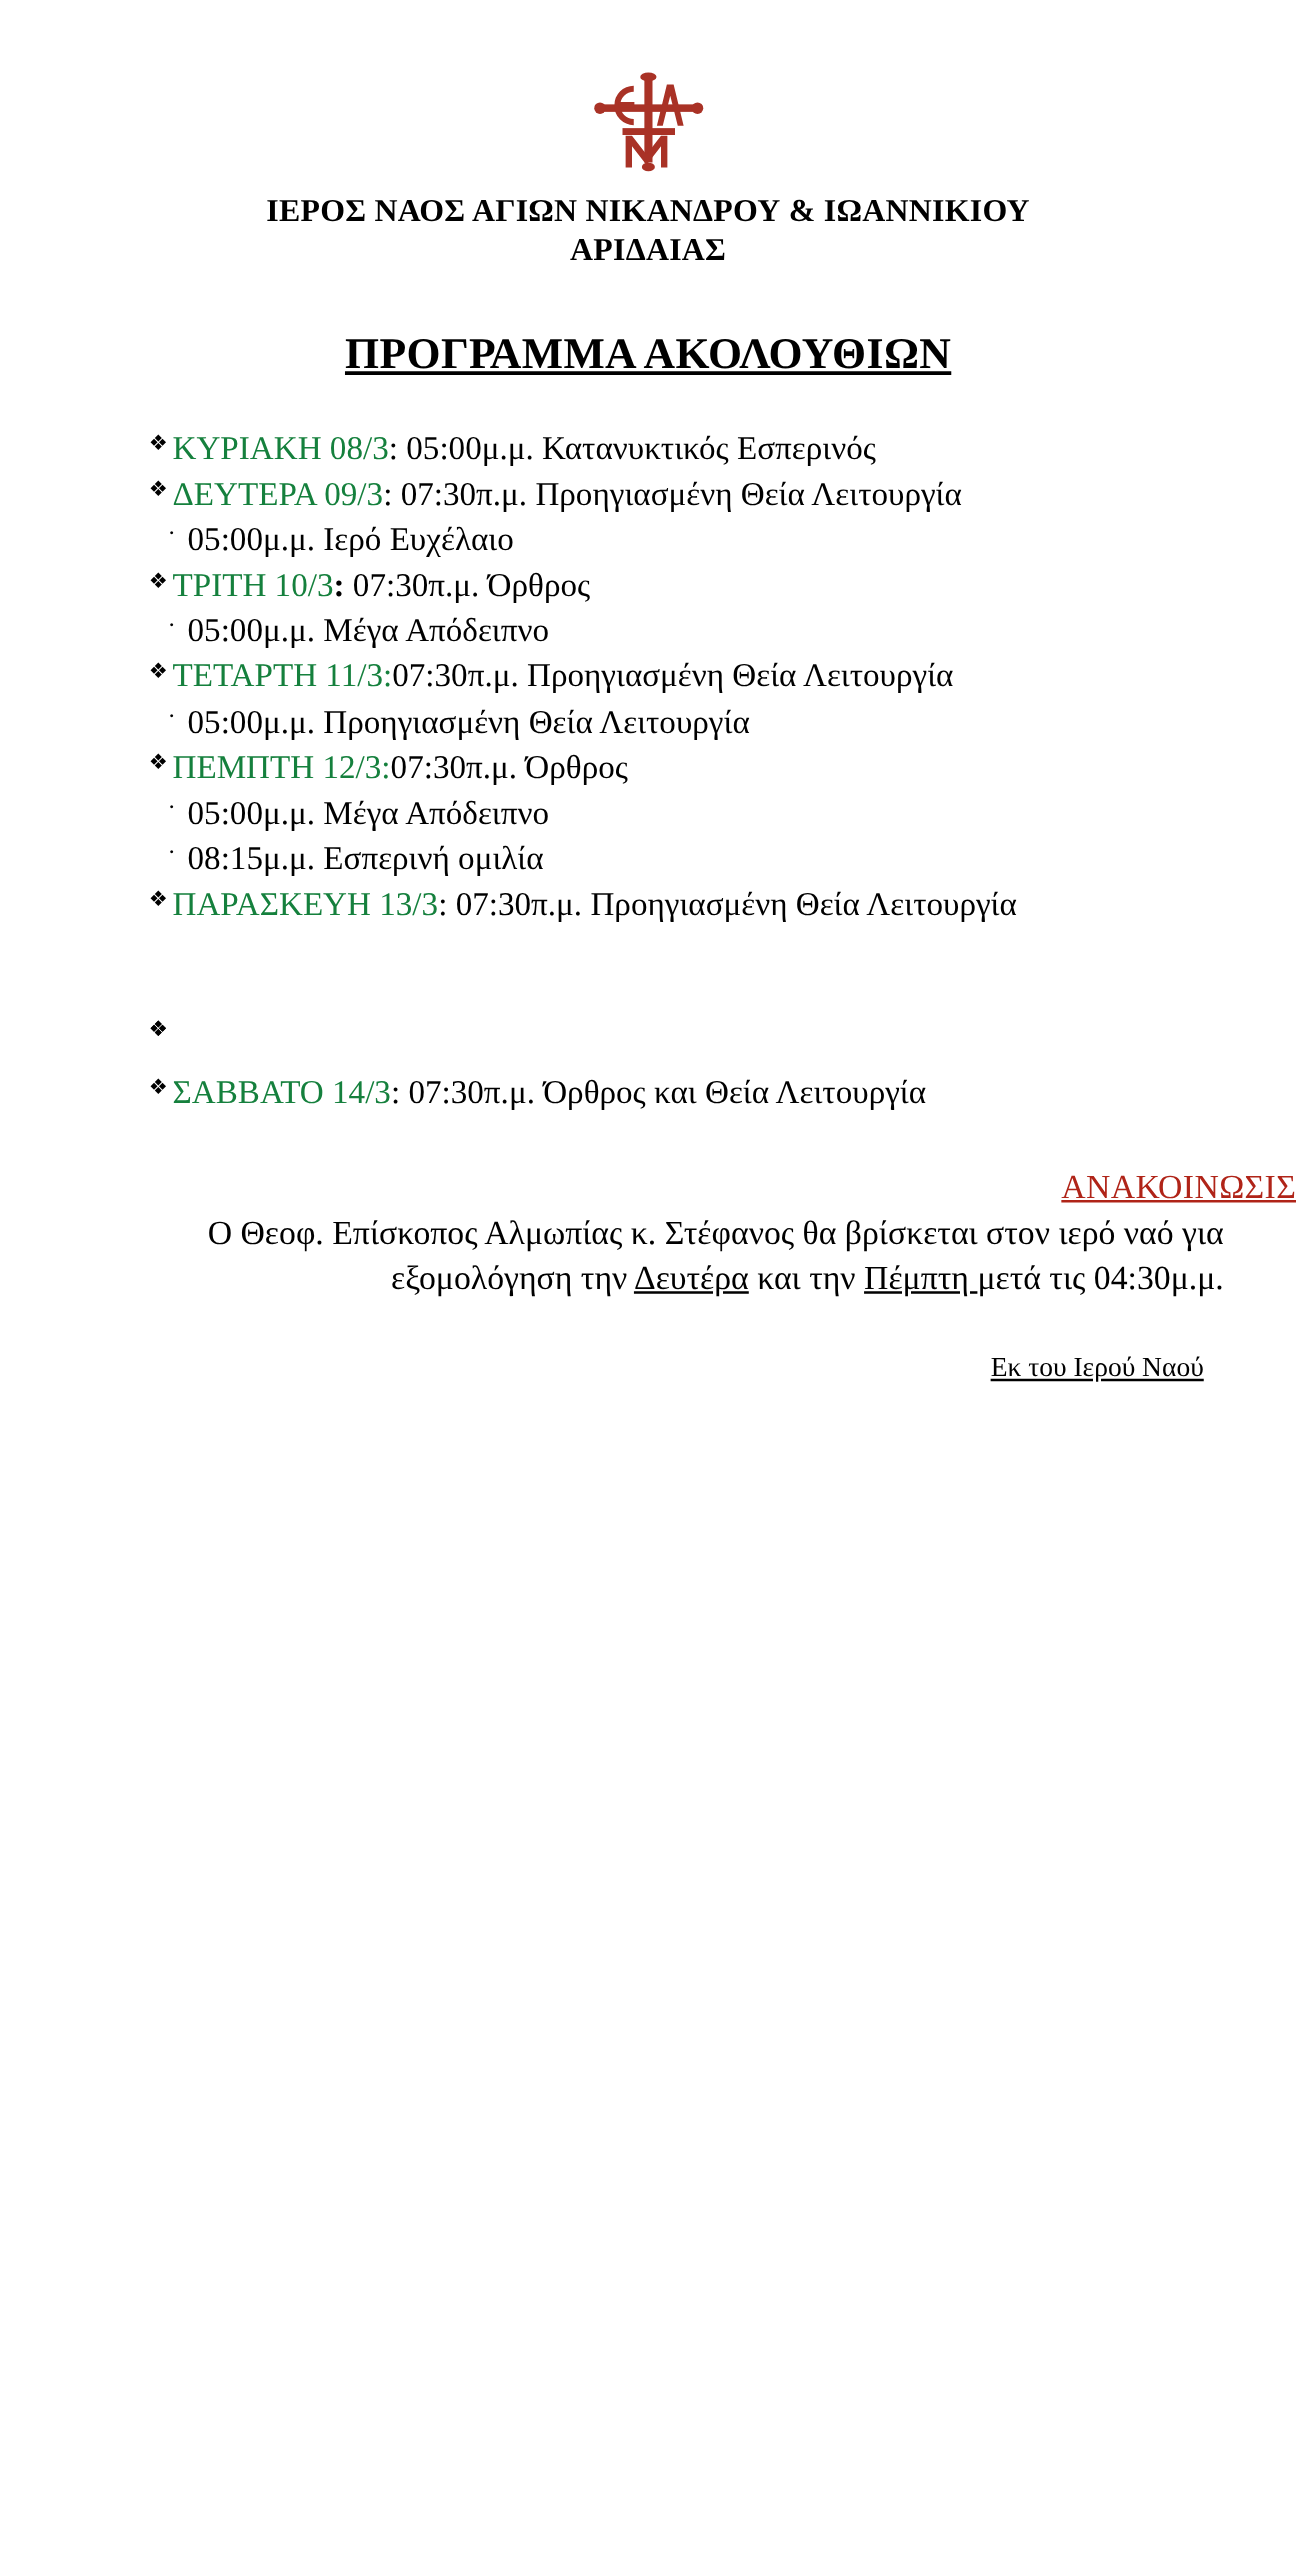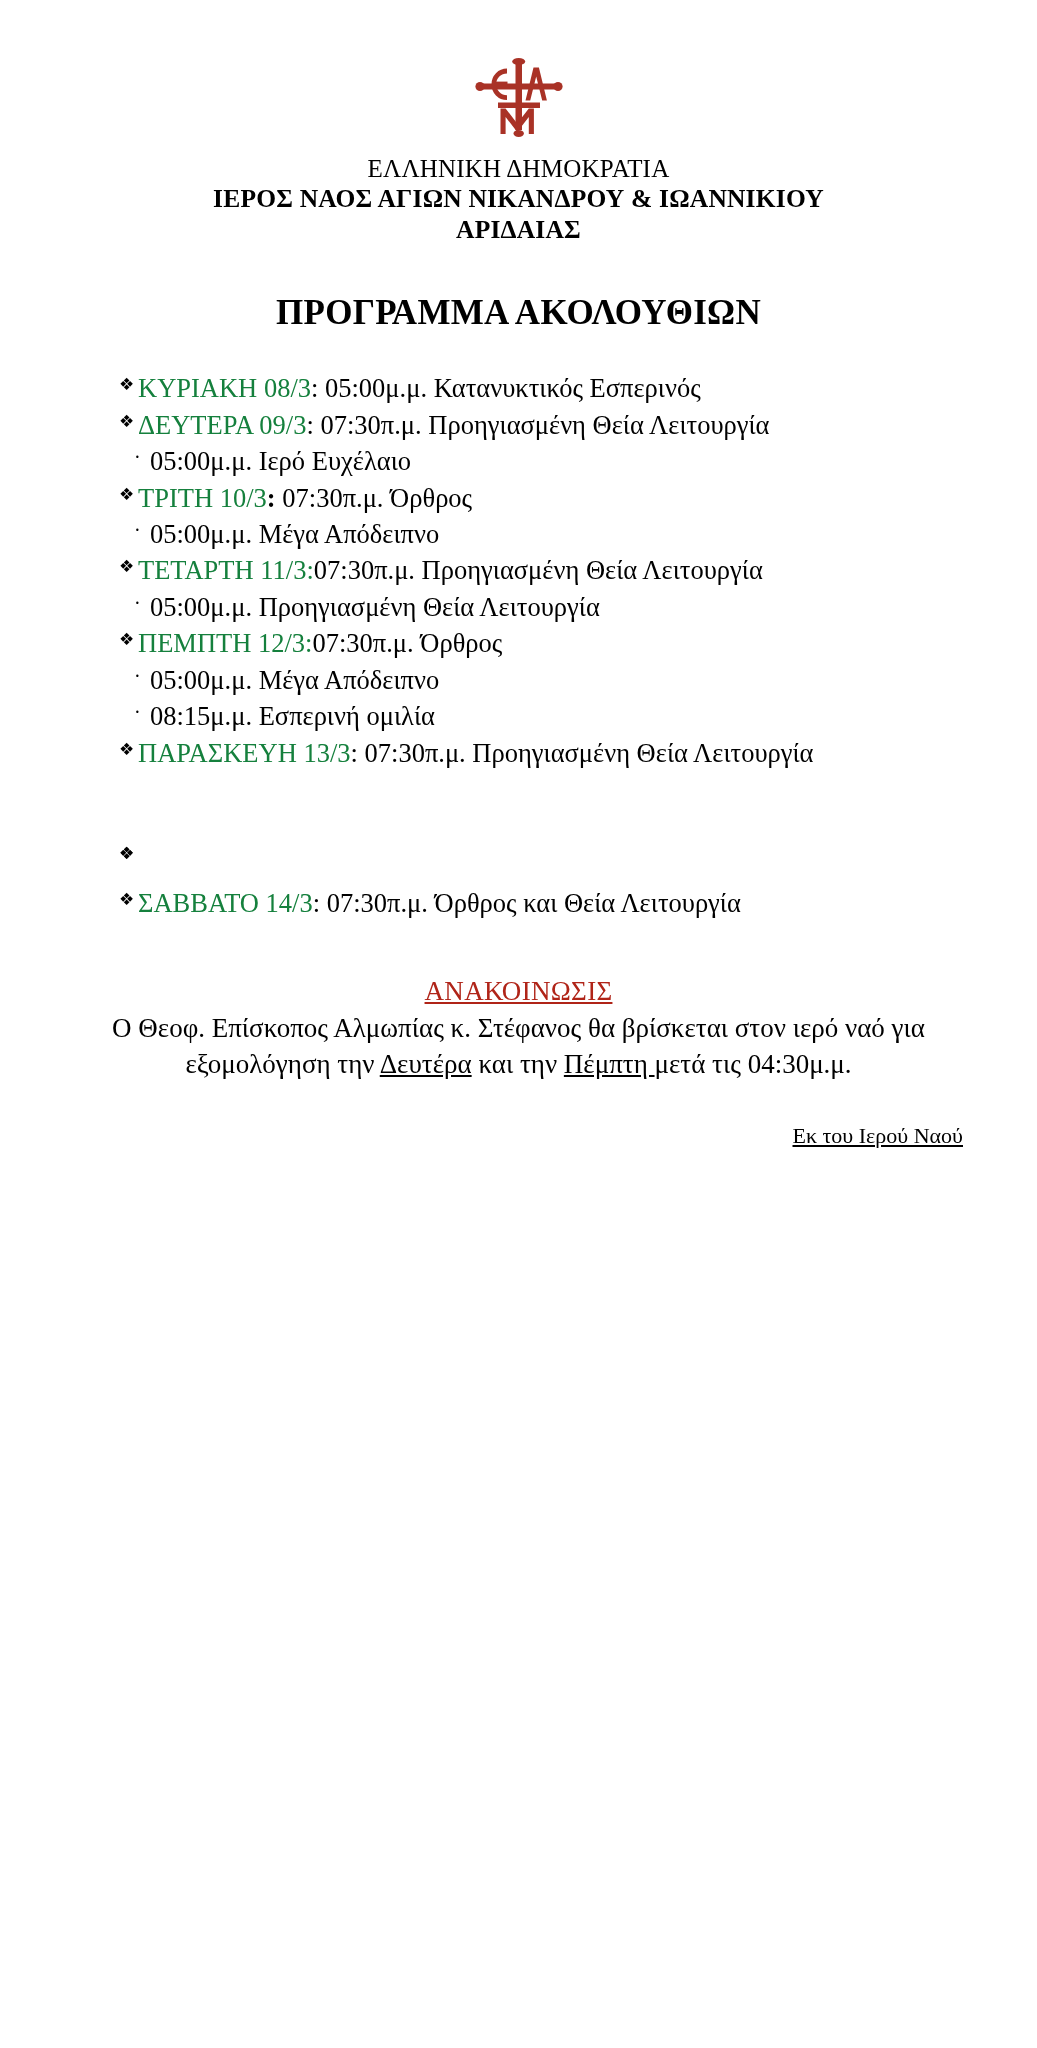--- a/index.html
+++ b/index.html
@@ -55,20 +55,21 @@
   
   .main-title {
     text-align: center;
     font-weight: bold;
     font-size: 35px;
     letter-spacing: 0.3px;
     margin-top: 48px;
     margin-bottom: 0;
   }
   .main-title span {
+    text-decoration: underline;
     text-underline-offset: 3px;
     margin-top: 44px;
   }
 
   
   .schedule {
     margin: 38px 0 0 0;
     padding: 0;
     list-style: none;
   }
@@ -112,22 +113,22 @@
   }
   .blk-b {
     font-weight: bold;
   }
 
   .gap-lg { height: 66px; }
   .gap-md { height: 46px; }
 
   
   .announce {
-    margin-top: 56px;
-    text-align: center;
+    margin-top: 44px;
+    text-align: right;
   }
   .announce-title {
     color: #b02418;
     font-size: 27px;
     letter-spacing: 0.3px;
     display: inline-block;
     text-decoration: underline;
     text-underline-offset: 2px;
   }
   .announce-body {
@@ -182,21 +183,20 @@
         <path d="M62.5 15.5 L54.5 48.5 L59.2 48.5 L65.2 24.5 L71.2 48.5 L75.9 48.5 L67.9 15.5 z"></path>
 
         <rect x="27" y="50.5" width="42" height="5.5"></rect>
         <path d="M29.5 56.5 L29.5 82 L34.6 82 L34.6 65.0 L46.2 80.0 L57.8 65.0 L57.8 82 L62.9 82 L62.9 56.5
                  L57.8 56.5 L46.2 71.6 L34.6 56.5 z"></path>
       </g>
     </svg>
   </div>
 
   <div class="header">
-    <div class="hdr-line">ΕΛΛΗΝΙΚΗ ΔΗΜΟΚΡΑΤΙΑ</div>
     <div class="hdr-line bold">ΙΕΡΟΣ ΝΑΟΣ ΑΓΙΩΝ ΝΙΚΑΝΔΡΟΥ &amp; ΙΩΑΝΝΙΚΙΟΥ</div>
     <div class="hdr-line bold">ΑΡΙΔΑΙΑΣ</div>
   </div>
 
   <div class="main-title">
     <span>ΠΡΟΓΡΑΜΜΑ ΑΚΟΛΟΥΘΙΩΝ</span>
   </div>
 
   <div class="schedule" id="schedule-list">
       <div class="sched-row lvl1"><span class="bullet">❖</span><span class="red">ΚΥΡΙΑΚΗ 08/3</span><span>: </span><span>05:00μ.μ. Κατανυκτικός Εσπερινός</span></div>

